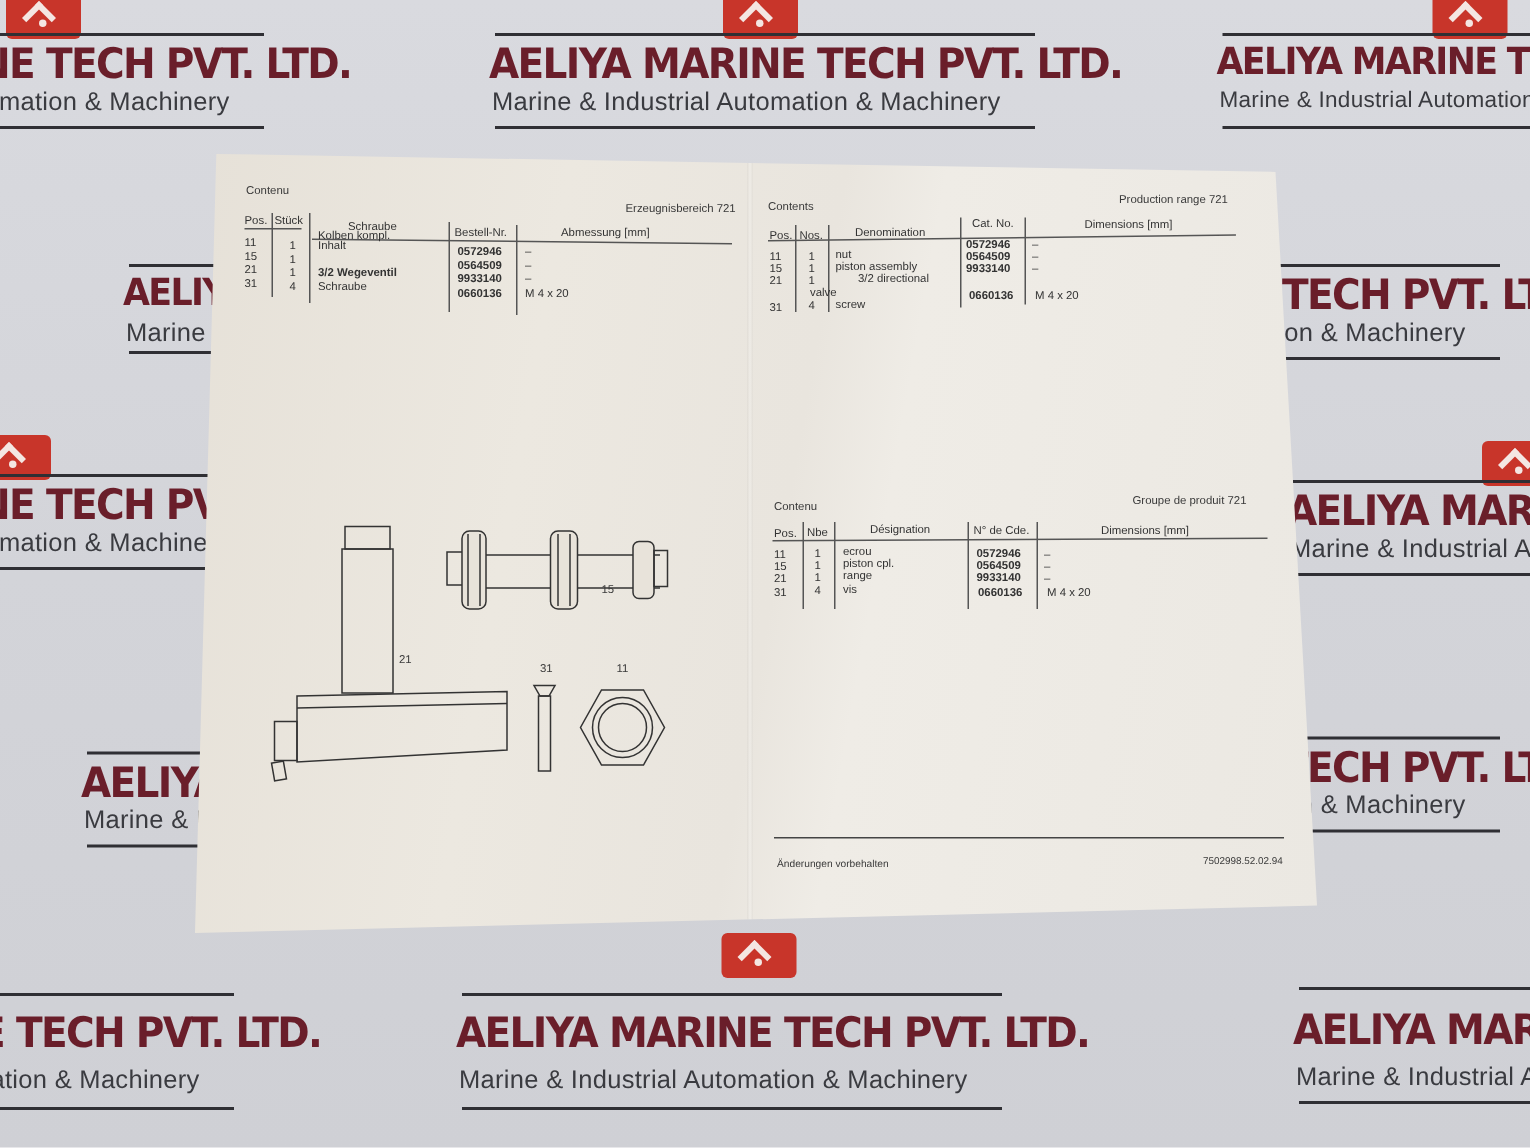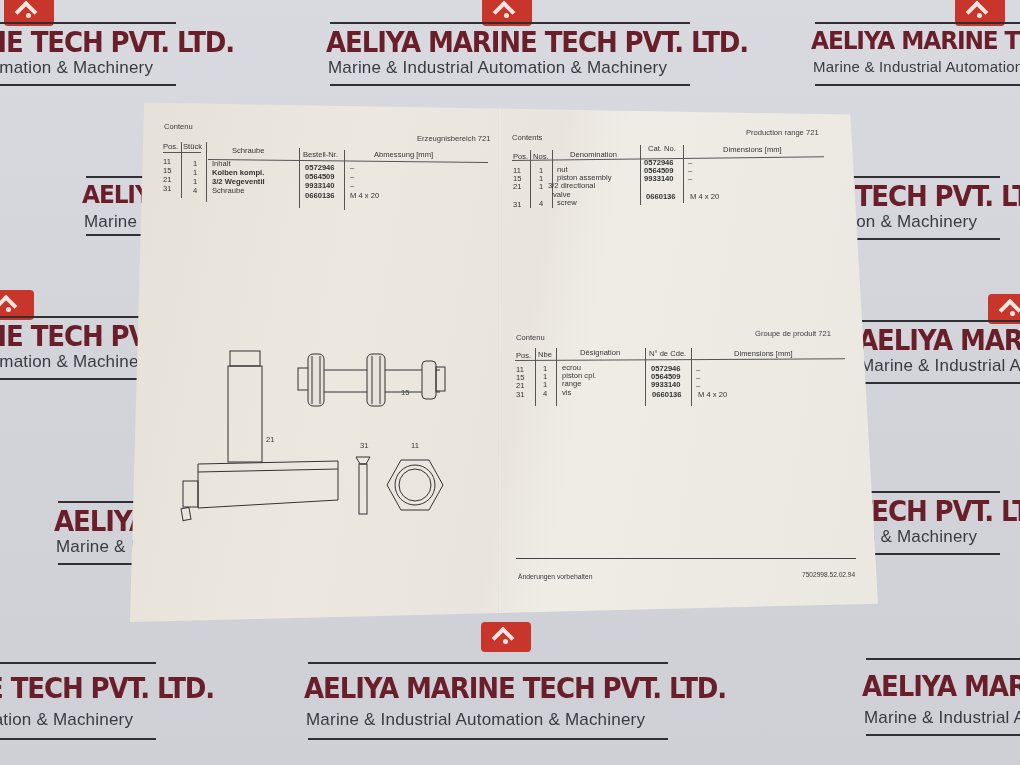--- a/index.html
+++ b/index.html
@@ -167,21 +167,21 @@
     <div>
       <div class="row" style="left:33px; top:57px;">11</div>
       <div class="row" style="left:63px; top:59px;">1</div>
       <div class="row" style="left:82px; top:59px;">Inhalt</div>
       <div class="row bold" style="left:175px; top:63px;">0572946</div>
       <div class="row" style="left:220px; top:63px;">–</div>
     </div>
     <div>
       <div class="row" style="left:33px; top:66px;">15</div>
       <div class="row" style="left:63px; top:68px;">1</div>
-      <div class="row" style="left:82px; top:68px;font-weight:bold;">Kolben kompl.</div>
+      <div class="row" style="left:82px; top:52px;">Kolben kompl.</div>
       <div class="row bold" style="left:175px; top:72px;">0564509</div>
       <div class="row" style="left:220px; top:72px;">–</div>
     </div>
     <div>
       <div class="row" style="left:33px; top:75px;">21</div>
       <div class="row" style="left:63px; top:77px;">1</div>
       <div class="row" style="left:82px; top:77px;font-weight:bold;">3/2 Wegeventil</div>
       <div class="row bold" style="left:175px; top:81px;">9933140</div>
       <div class="row" style="left:220px; top:81px;">–</div>
     </div>
@@ -218,22 +218,22 @@
     <div>
       <div class="row" style="left:383px; top:74px;">15</div>
       <div class="row" style="left:409px; top:74px;">1</div>
       <div class="row" style="left:427px; top:73px;">piston assembly</div>
       <div class="row bold" style="left:514px; top:66px;">0564509</div>
       <div class="row" style="left:558px; top:66px;">–</div>
     </div>
     <div>
       <div class="row" style="left:383px; top:82px;">21</div>
       <div class="row" style="left:409px; top:82px;">1</div>
-      <div class="row" style="left:418px; top:81px;">3/2 directional</div>
-      <div class="row" style="left:423px; top:90px;">valve</div>
+      <div class="row" style="left:442px; top:81px;">3/2 directional</div>
+      <div class="row" style="left:410px; top:90px;">valve</div>
       <div class="row bold" style="left:514px; top:74px;">9933140</div>
       <div class="row" style="left:558px; top:74px;">–</div>
     </div>
     <div>
       <div class="row" style="left:383px; top:100px;">31</div>
       <div class="row" style="left:409px; top:99px;">4</div>
       <div class="row" style="left:427px; top:98px;">screw</div>
       <div class="row bold" style="left:516px; top:92px;">0660136</div>
       <div class="row" style="left:560px; top:92px;">M 4 x 20</div>
     </div>

